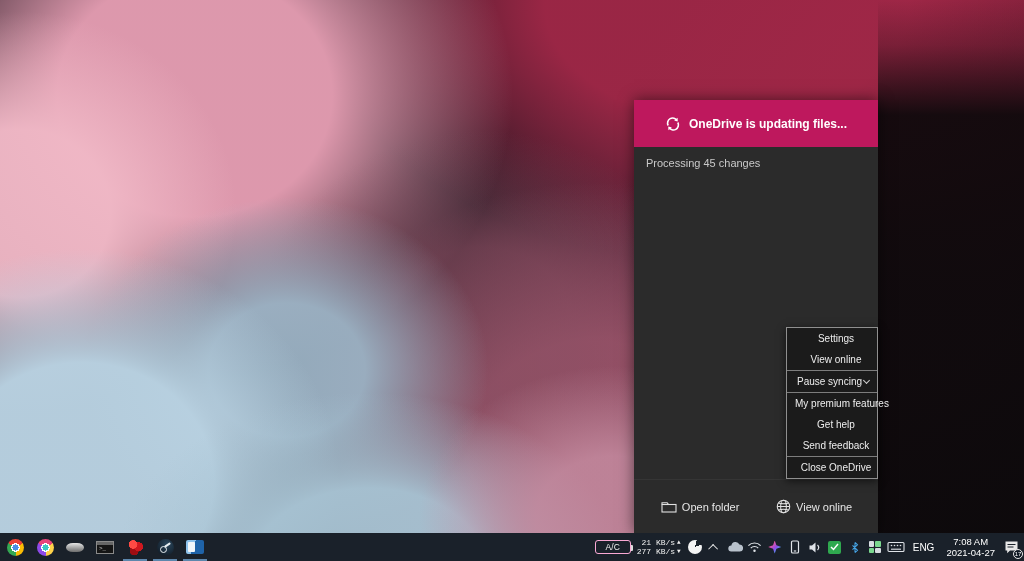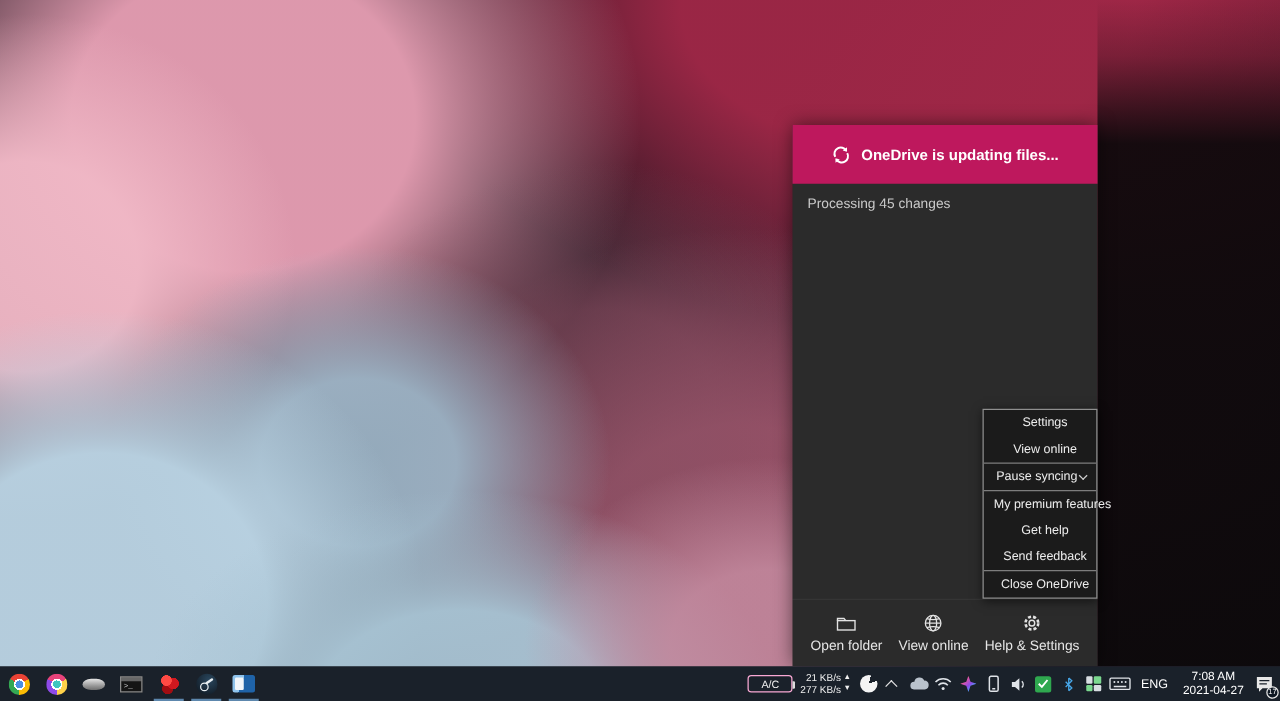--- a/index.html
+++ b/index.html
@@ -29,21 +29,21 @@
 
   
   .flyout { position:absolute; left:634px; top:100px; width:244px; bottom:28px;
     background:#2b2b2b; box-shadow:0 0 14px rgba(0,0,0,.55); display:flex; flex-direction:column; }
   .flyout-header { height:47px; background:#be185d; color:#fff; display:flex;
     align-items:center; justify-content:center; gap:8px; font-size:12px; font-weight:bold; }
   .flyout-body { flex:1; padding:10px 12px; }
   .status-text { color:#c9c9c9; font-size:11px; }
   .flyout-footer { height:54px; border-top:1px solid rgba(255,255,255,.05);
     display:flex; align-items:center; justify-content:space-around; padding:0 8px; }
-  .footer-btn { display:flex; flex-direction:column; align-items:center; gap:4px;
+  .footer-btn { display:flex; flex-direction:row; align-items:center; gap:4px;
     background:none; border:none; color:#e6e6e6; font-size:11px; cursor:pointer;
     font-family:"Liberation Sans", sans-serif; }
 
   
   .ctx-menu { position:absolute; left:786px; top:327px; width:92px;
     background:#1b1b1b; border:1px solid #8f8f8f; box-shadow:0 2px 8px rgba(0,0,0,.6); }
   .ctx-item { height:21px; line-height:21px; padding-left:8px; color:#ededed;
     font-size:10px; white-space:nowrap; display:flex; align-items:center; cursor:pointer;text-align:center; }
   .ctx-item .lbl { flex:1; }
   .ctx-sep { height:1px; background:#7d7d7d; }
@@ -94,21 +94,21 @@
   .tray-btn { display:flex; align-items:center; justify-content:center; min-width:16px;
     height:28px; cursor:pointer; }
 
   .battery { position:relative; width:36px; height:14px; border:1px solid #f9a8d4;
     border-radius:3px; display:flex; align-items:center; justify-content:center;
     font-size:8.5px; color:#f0f0f0; margin-right:2px; }
   .battery::after { content:""; position:absolute; right:-3px; top:4px; width:2px; height:6px;
     background:#dcdcdc; border-radius:0 1px 1px 0; }
 
   .netspeed { display:flex; flex-direction:column; align-items:flex-end; line-height:9px;
-    font-size:8px; color:#f0f0f0; margin-right:2px; }
+    font-size:8px; color:#f0f0f0; margin-right:2px;font-family:Liberation Mono, monospace; }
   .netrow { display:flex; align-items:center; gap:2px; }
   .arr { font-size:6px; }
 
   .pie { width:14px; height:14px; border-radius:50%;
     background:conic-gradient(from 15deg, rgba(0,0,0,0) 0 55deg, #f4f4f4 55deg 360deg); }
   .chevup { width:7px; height:7px; border-left:1.6px solid #e6e6e6; border-top:1.6px solid #e6e6e6;
     transform:rotate(45deg) translateY(2px); }
   .sparkle { width:13px; height:13px;
     background:linear-gradient(135deg, #ff5a8a 20%, #8e4ae8 55%, #2fd0ff 85%);
     clip-path:polygon(50% 0, 63% 37%, 100% 50%, 63% 63%, 50% 100%, 37% 63%, 0 50%, 37% 37%); }
@@ -165,29 +165,20 @@
         <span class="ic">
           <svg width="17" height="17" viewBox="0 0 18 18">
             <circle cx="9" cy="9" r="6.6" fill="none" stroke="#e2e2e2" stroke-width="1.1"></circle>
             <ellipse cx="9" cy="9" rx="3" ry="6.6" fill="none" stroke="#e2e2e2" stroke-width="1.1"></ellipse>
             <line x1="2.4" y1="9" x2="15.6" y2="9" stroke="#e2e2e2" stroke-width="1.1"></line>
             <path d="M3.6 5.2 Q9 7 14.4 5.2 M3.6 12.8 Q9 11 14.4 12.8" fill="none" stroke="#e2e2e2" stroke-width="1.1"></path>
           </svg>
         </span>
         <span>View online</span>
       </button>
-      <button class="footer-btn">
-        <span class="ic">
-          <svg width="17" height="17" viewBox="0 0 18 18">
-            <circle cx="9" cy="9" r="5.4" fill="none" stroke="#e2e2e2" stroke-width="2.2" stroke-dasharray="2.6 1.7"></circle>
-            <circle cx="9" cy="9" r="2.4" fill="none" stroke="#e2e2e2" stroke-width="1.2"></circle>
-          </svg>
-        </span>
-        <span>Help &amp; Settings</span>
-      </button>
     </div>
   </div>
 
   <div class="ctx-menu">
     <div class="ctx-item">
       <span class="lbl">Settings</span>
     </div>
     <div class="ctx-item">
       <span class="lbl">View online</span>
     </div>

